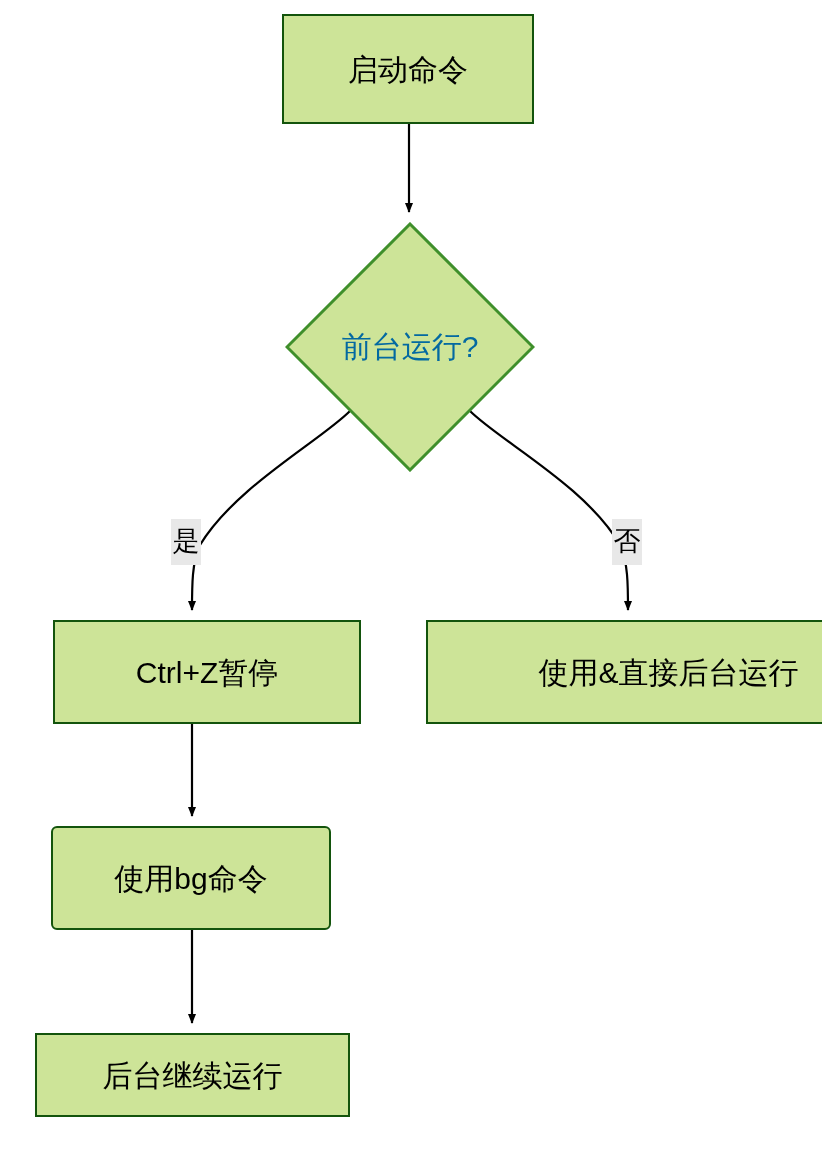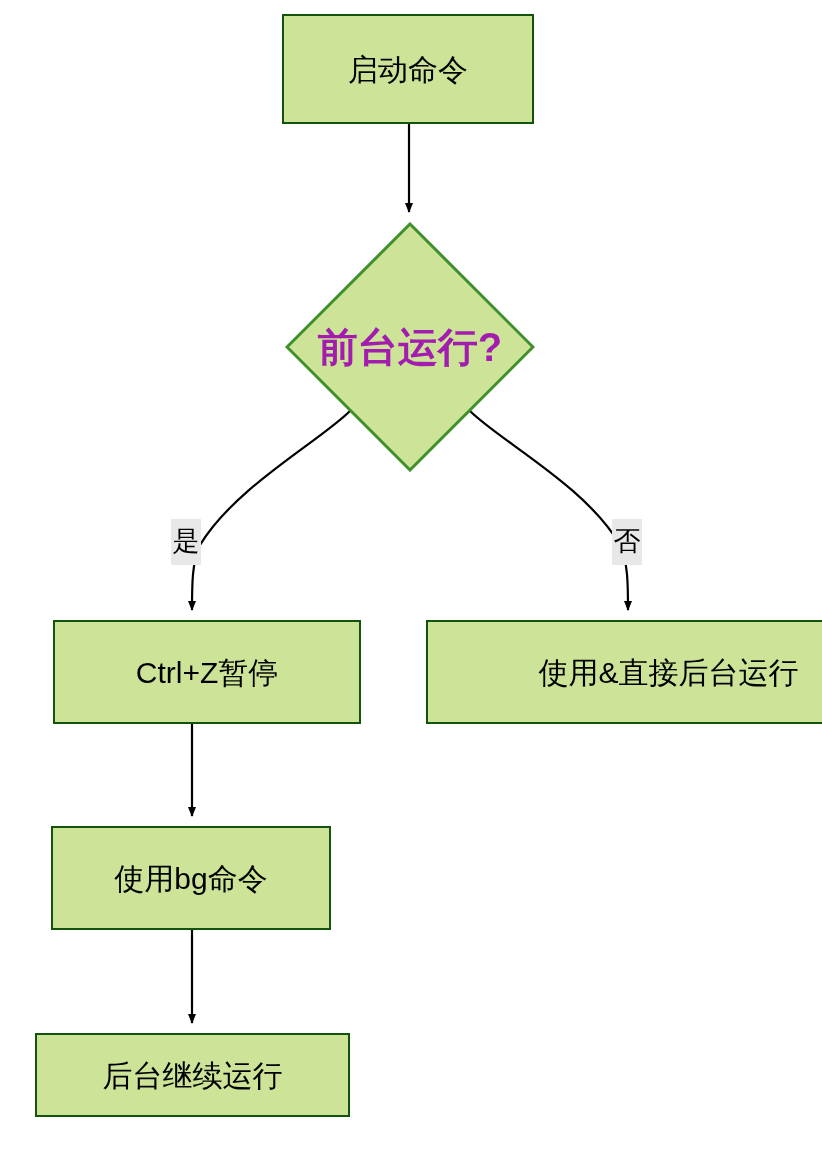--- a/index.html
+++ b/index.html
@@ -57,24 +57,23 @@
   .diamond-shape {
     position: absolute;
     left: 0;
     top: 0;
     width: 100%;
     height: 100%;
   }
   .diamond-label {
     position: relative;
     z-index: 2;
-    font-size: 40px;
-    color: #a21caf;
+    font-size: 30px;
+    color: #0369a1;
     white-space: nowrap;
-    font-weight: bold;
   }
   .edge-label {
     position: absolute;
     background: #e8e8e8;
     color: #000000;
     font-size: 27px;
     line-height: 1.0;
     padding: 3px 2px 4px 2px;
     box-sizing: border-box;
     display: flex;
@@ -126,21 +125,21 @@
   </div>
 
   <div class="node" style="left:33px; top:620px; width:308px; height:104px;">
     <span class="node-label">Ctrl+Z暂停</span>
   </div>
 
   <div class="node" style="left:406px; top:620px; width:485px; height:104px;">
     <span class="node-label">使用&amp;直接后台运行</span>
   </div>
 
-  <div class="node" style="left:31px; top:826px; width:280px; height:104px;">
+  <div class="node" style="left:31px; top:826px; width:280px; height:104px;border-radius:6px;">
     <span class="node-label">使用bg命令</span>
   </div>
 
   <div class="node" style="left:15px; top:1033px; width:315px; height:84px;">
     <span class="node-label">后台继续运行</span>
   </div>
 
 </div>
 
 </body></html>

